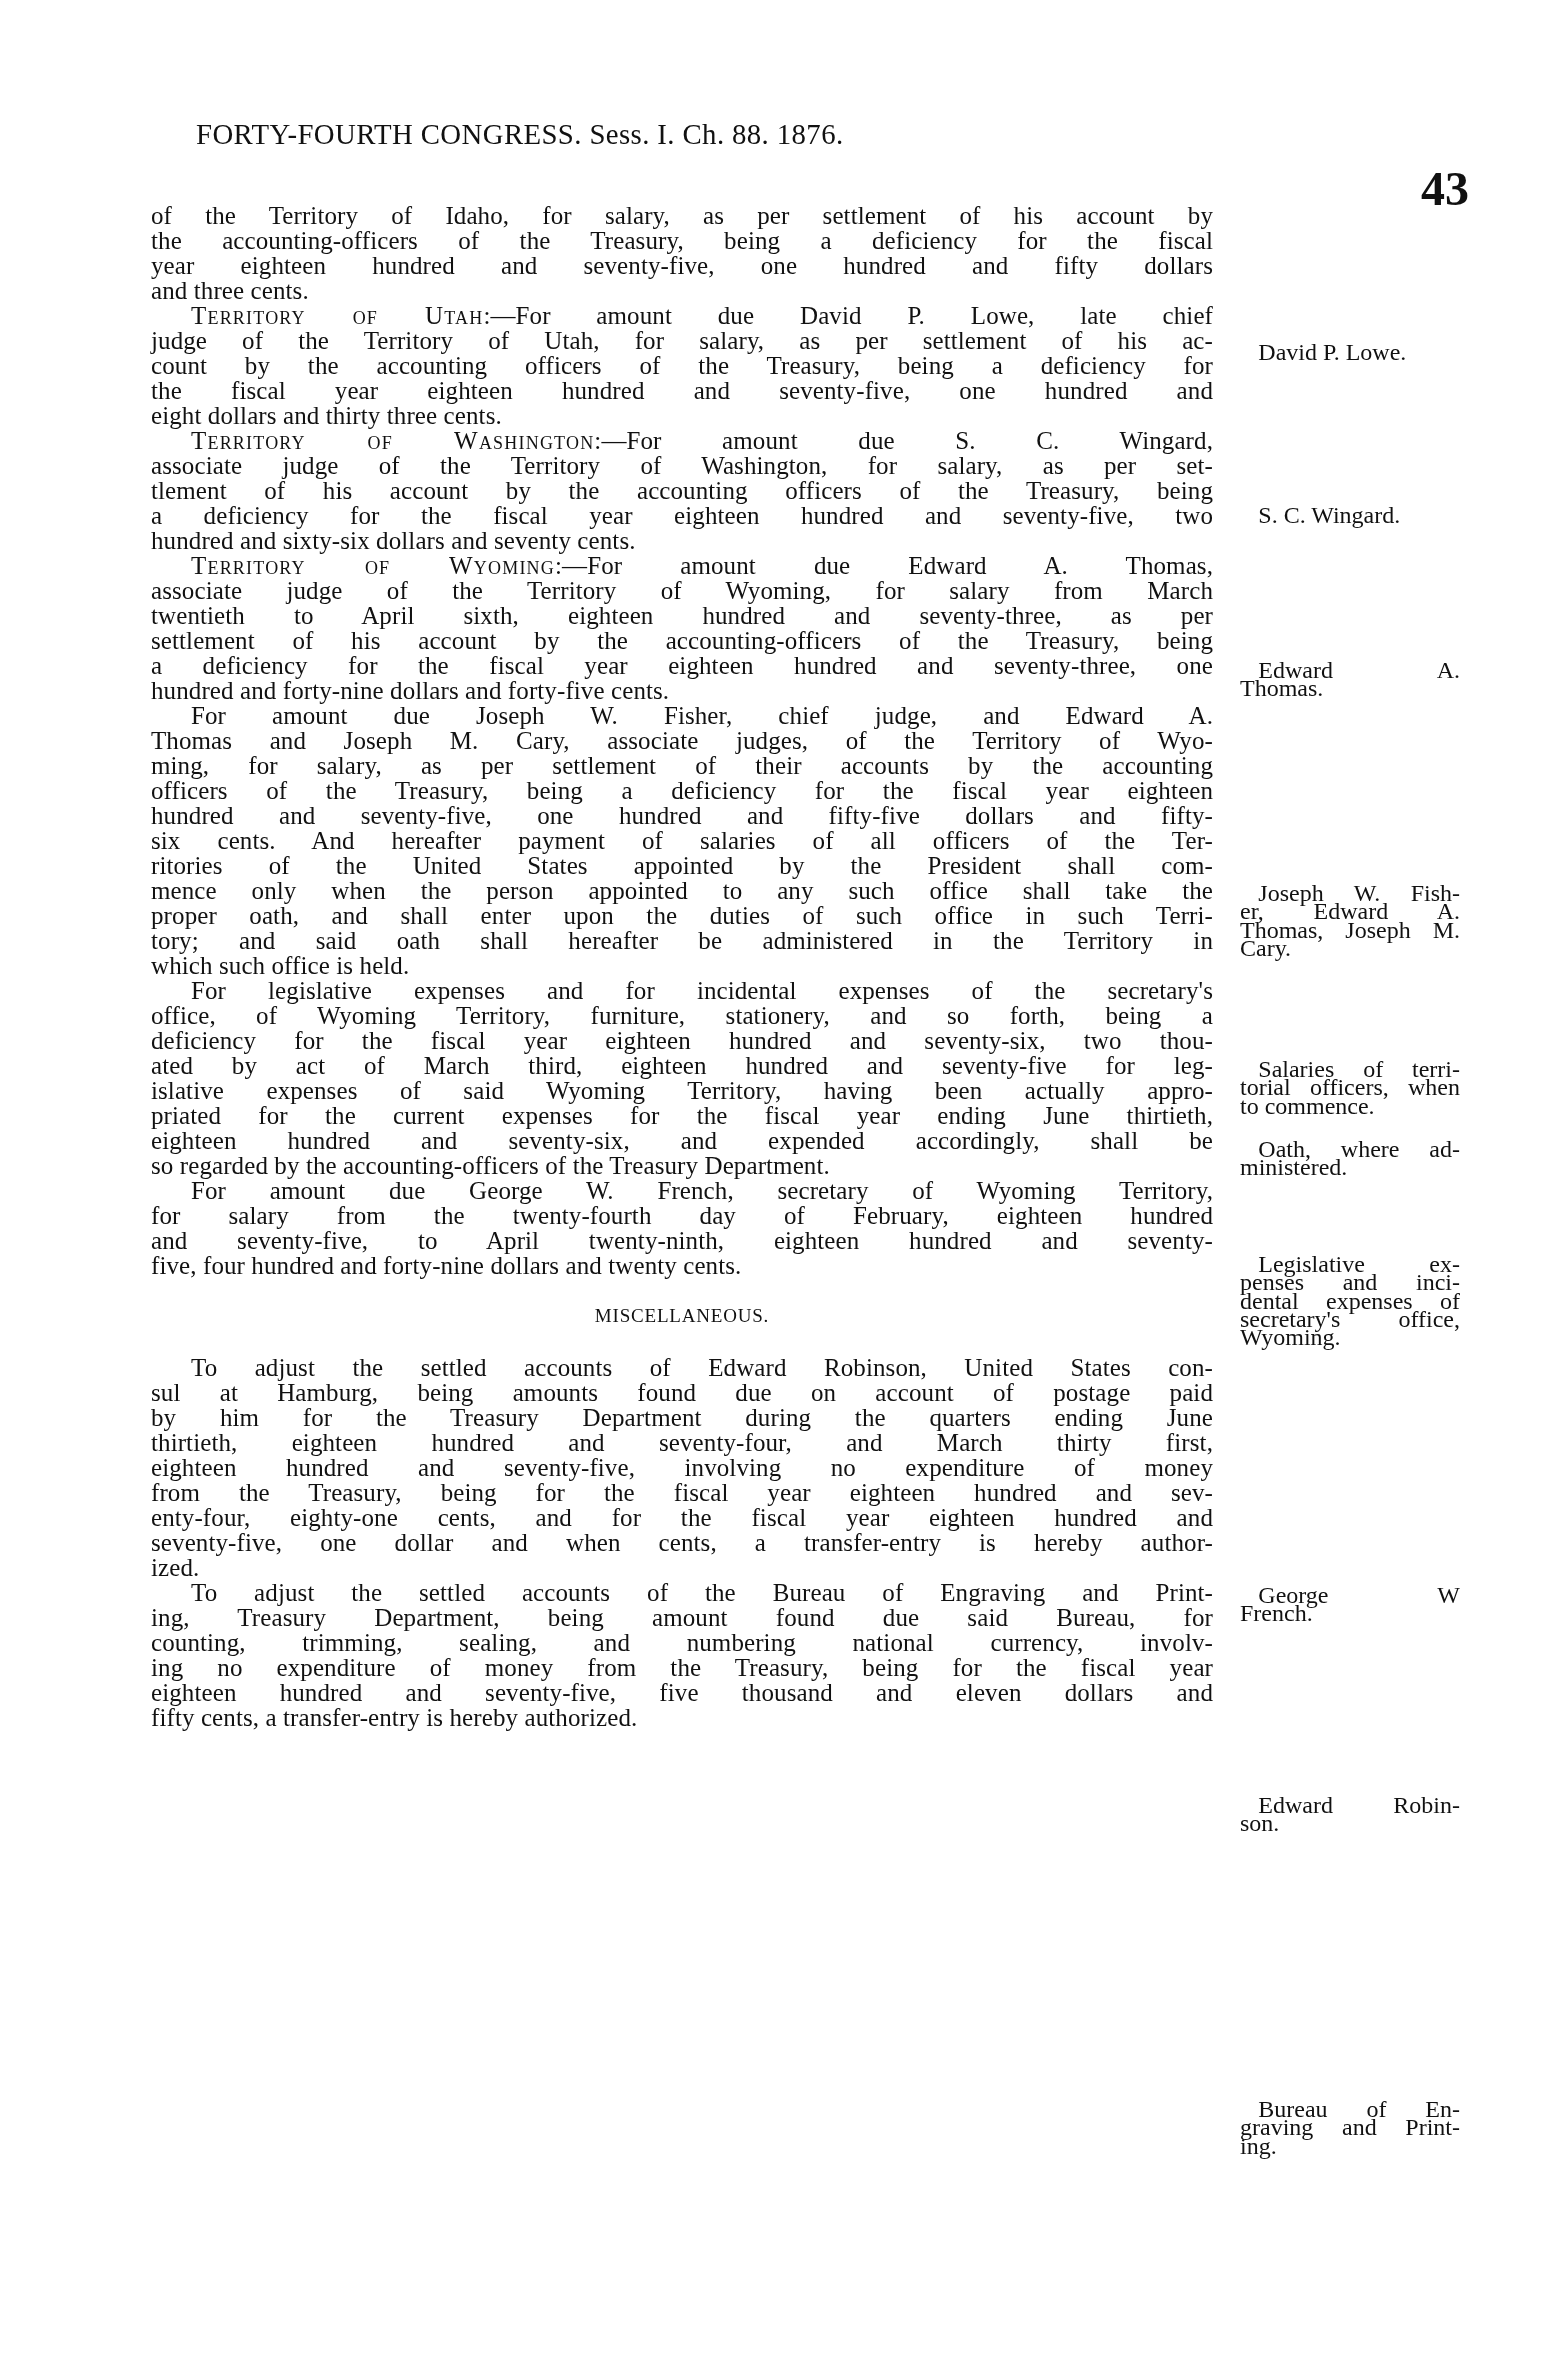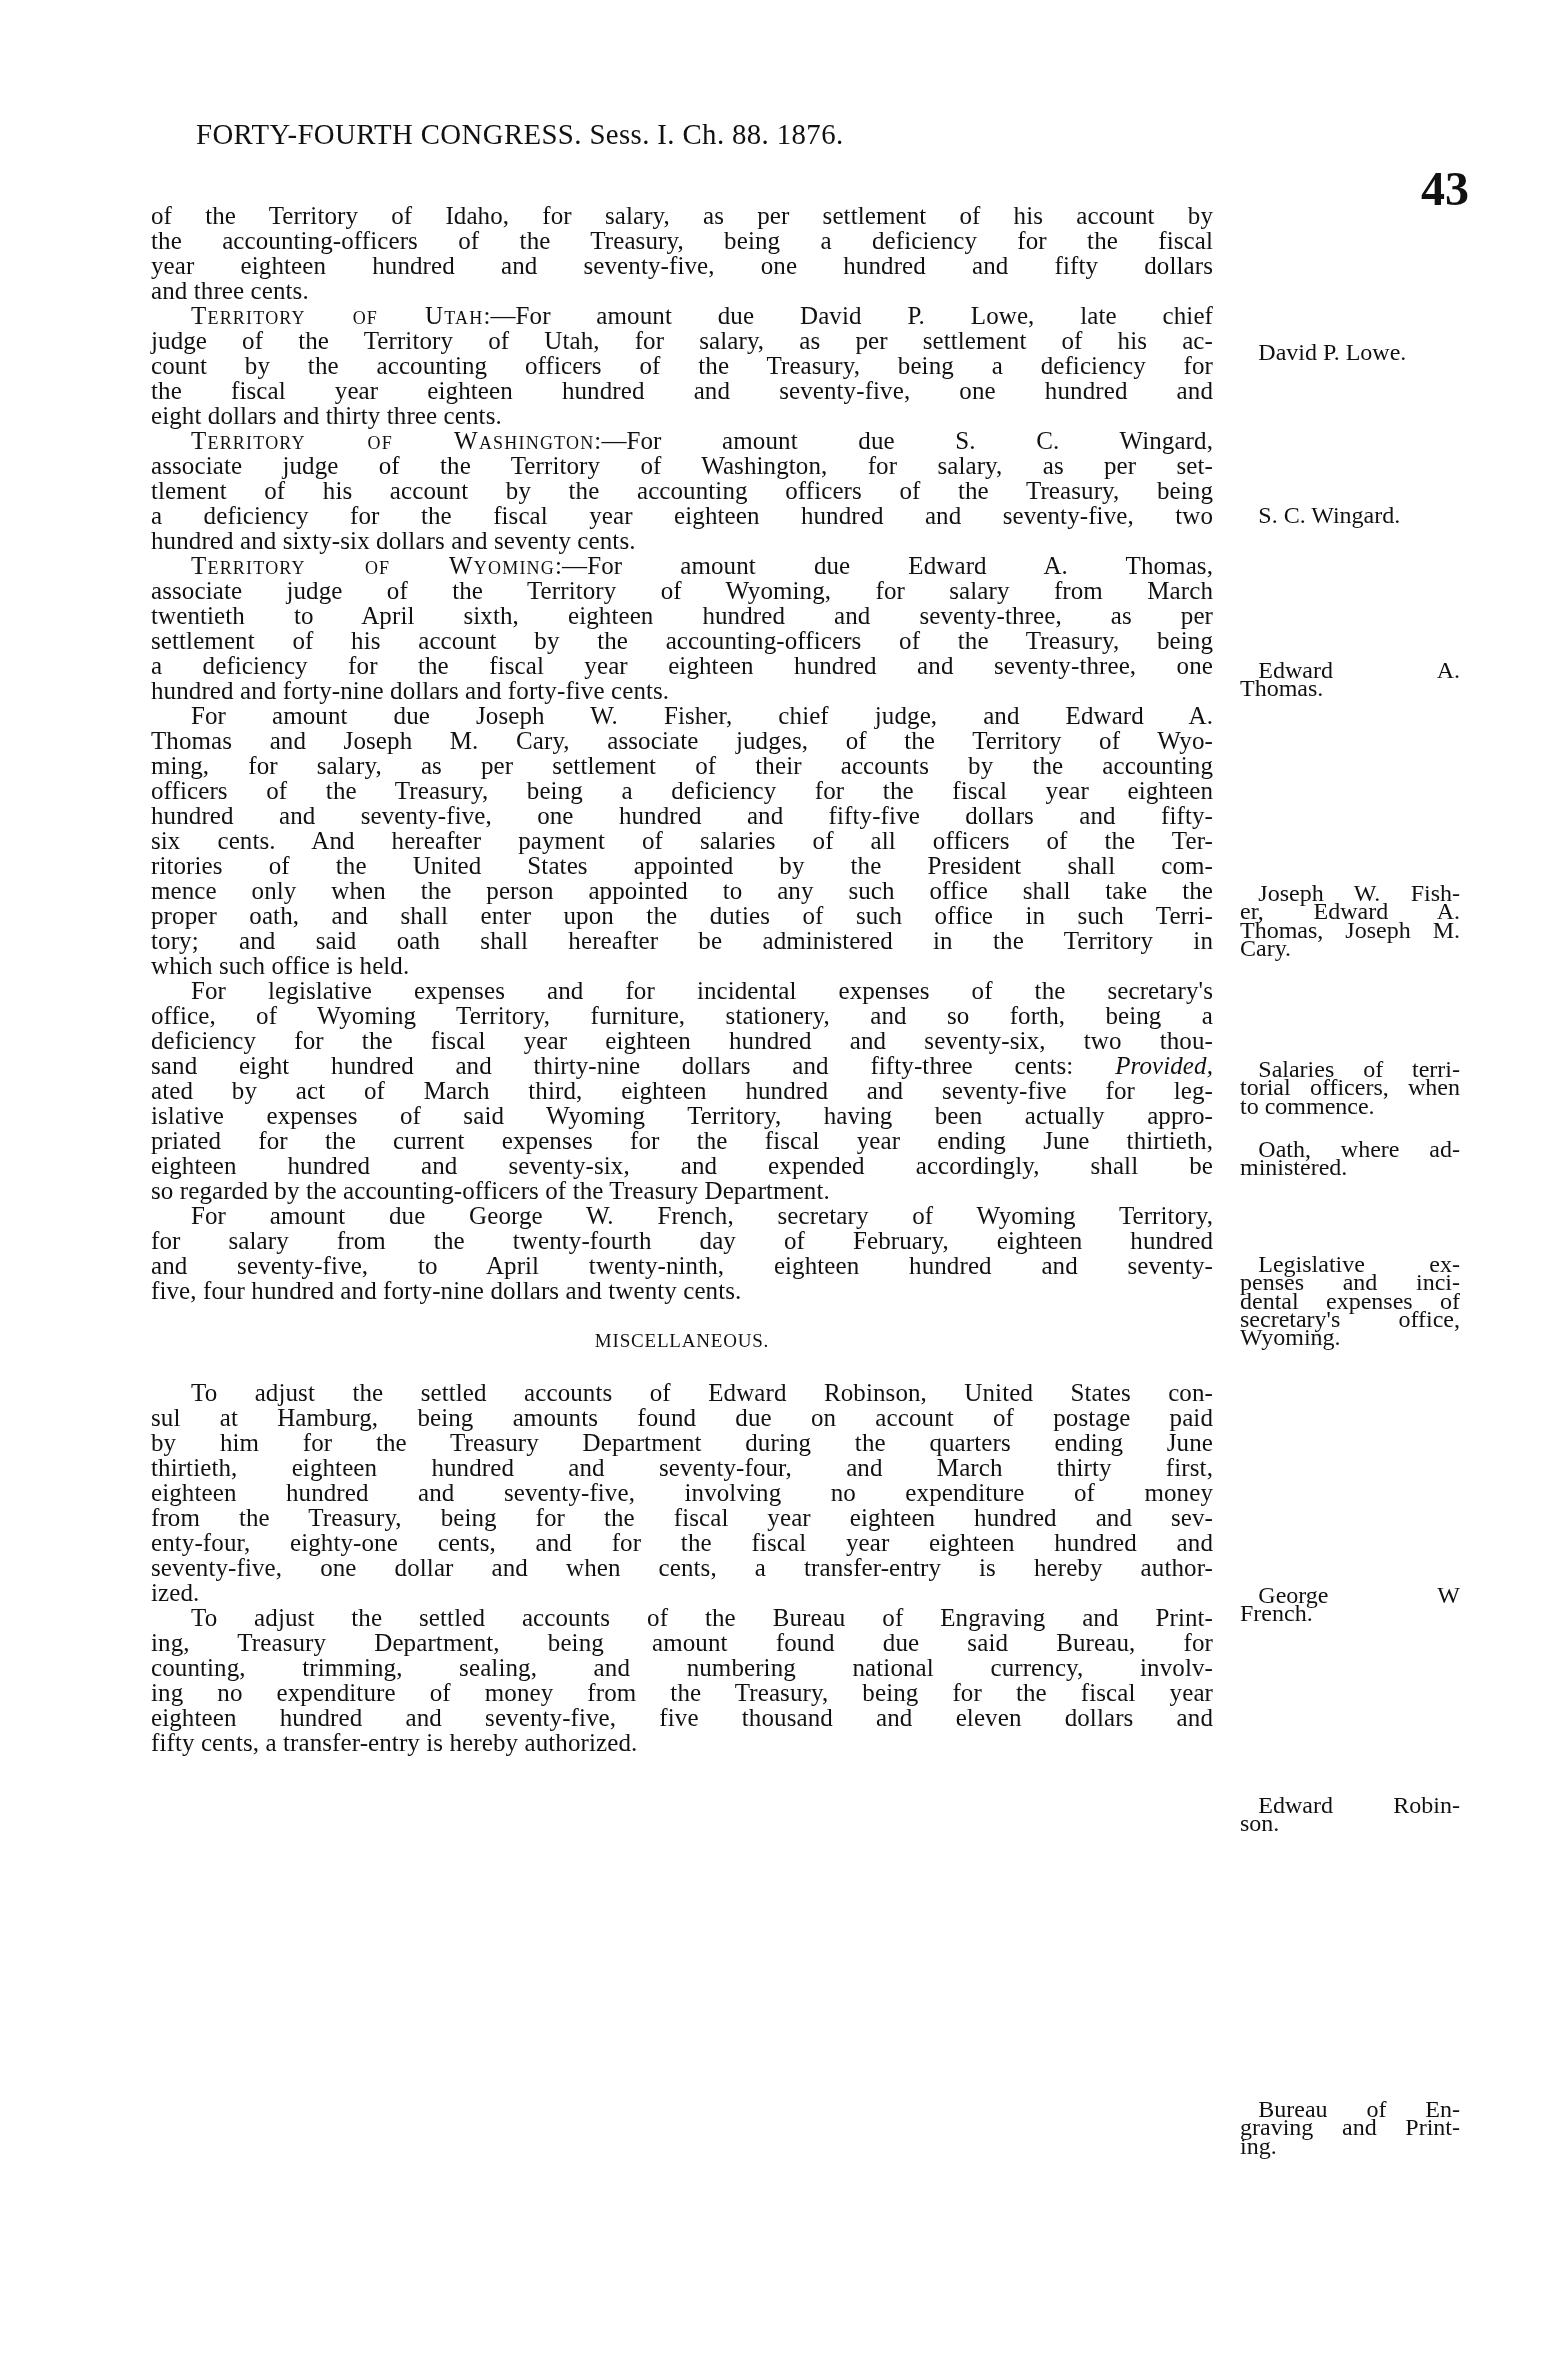--- a/index.html
+++ b/index.html
@@ -106,21 +106,20 @@
       <div class="line">mence only when the person appointed to any such office shall take the</div>
       <div class="line">proper oath, and shall enter upon the duties of such office in such Terri-</div>
       <div class="line">tory; and said oath shall hereafter be administered in the Territory in</div>
       <div class="line last">which such office is held.</div>
     </div>
 
     <div>
       <div class="line indent">For legislative expenses and for incidental expenses of the secretary's</div>
       <div class="line">office, of Wyoming Territory, furniture, stationery, and so forth, being a</div>
       <div class="line">deficiency for the fiscal year eighteen hundred and seventy-six, two thou-</div>
-      <div class="line"><span>sand eight hundred and thirty-nine dollars and fifty-three cents: </span><span class="it">Provided,</span></div>
       <div class="line">ated by act of March third, eighteen hundred and seventy-five for leg-</div>
       <div class="line">islative expenses of said Wyoming Territory, having been actually appro-</div>
       <div class="line">priated for the current expenses for the fiscal year ending June thirtieth,</div>
       <div class="line">eighteen hundred and seventy-six, and expended accordingly, shall be</div>
       <div class="line last">so regarded by the accounting-officers of the Treasury Department.</div>
     </div>
 
     <div>
       <div class="line indent">For amount due George W. French, secretary of Wyoming Territory,</div>
       <div class="line">for salary from the twenty-fourth day of February, eighteen hundred</div>

